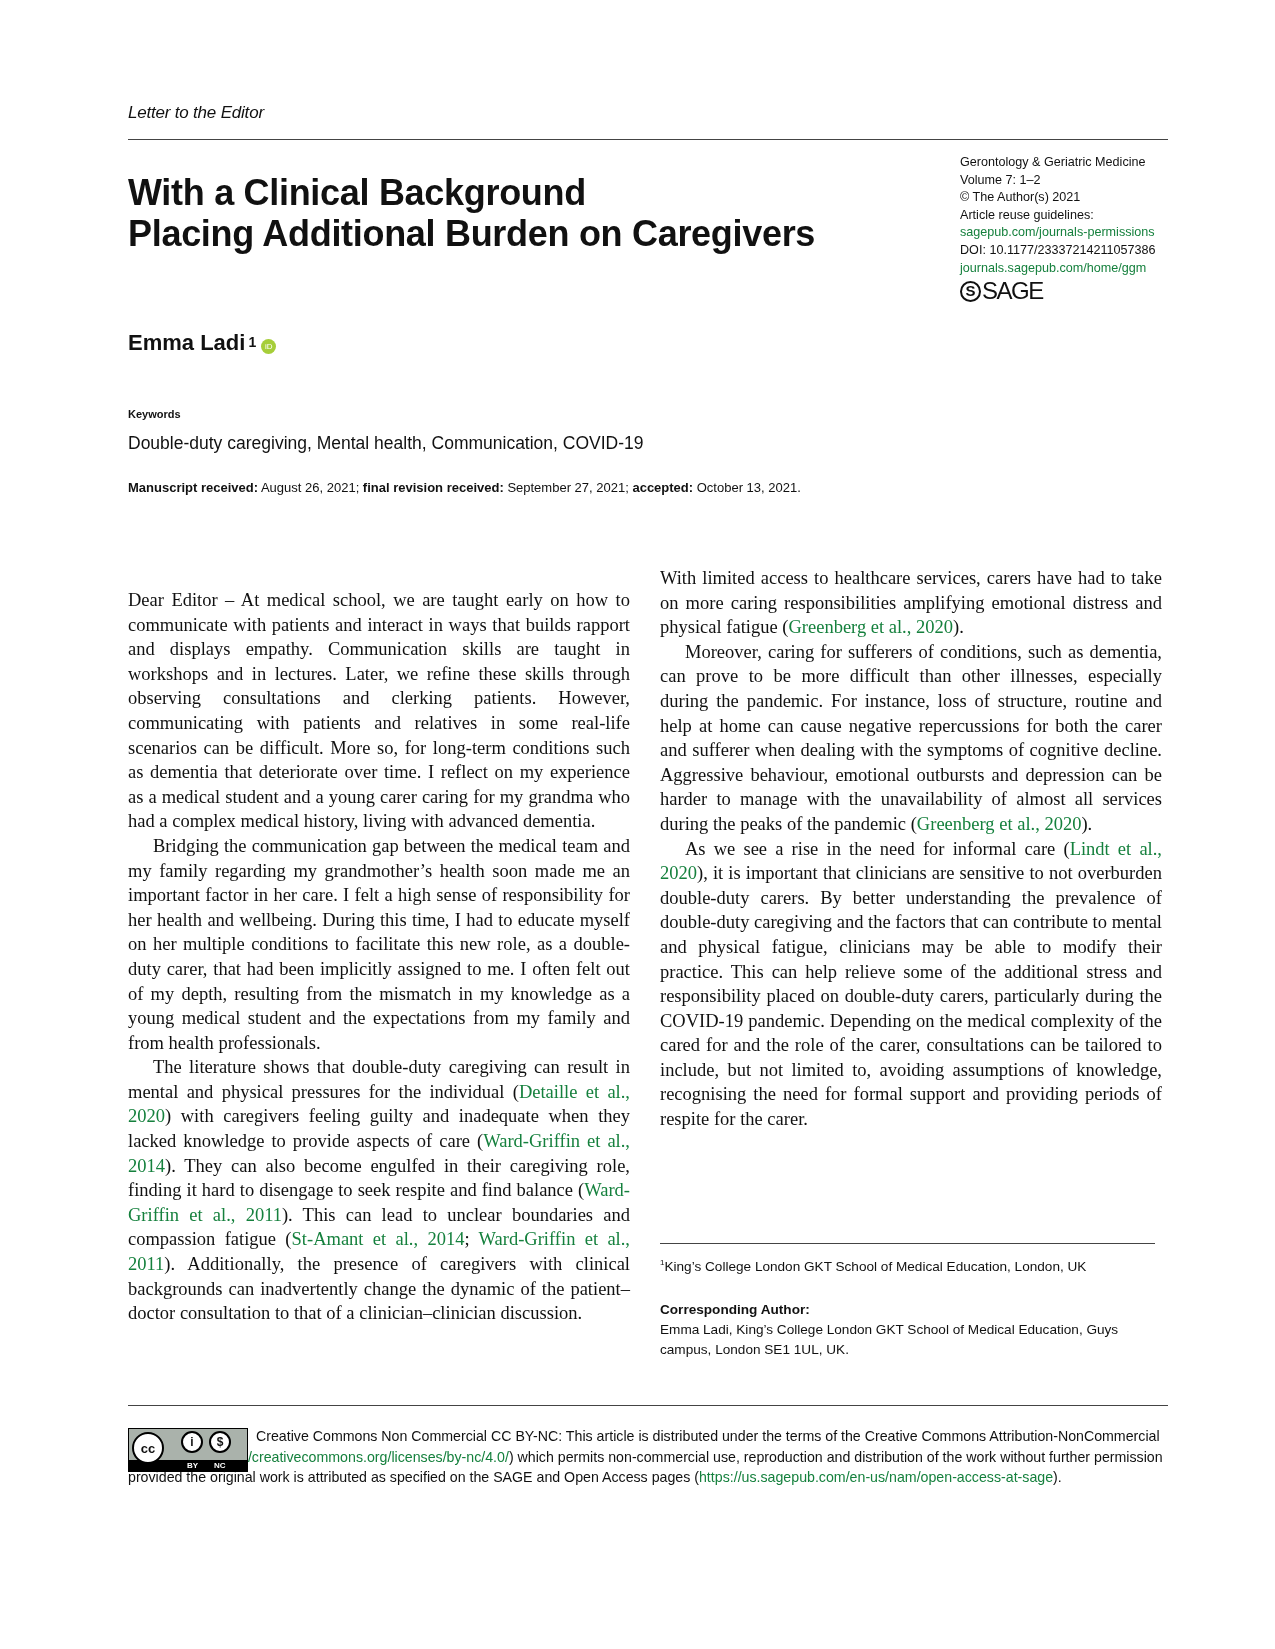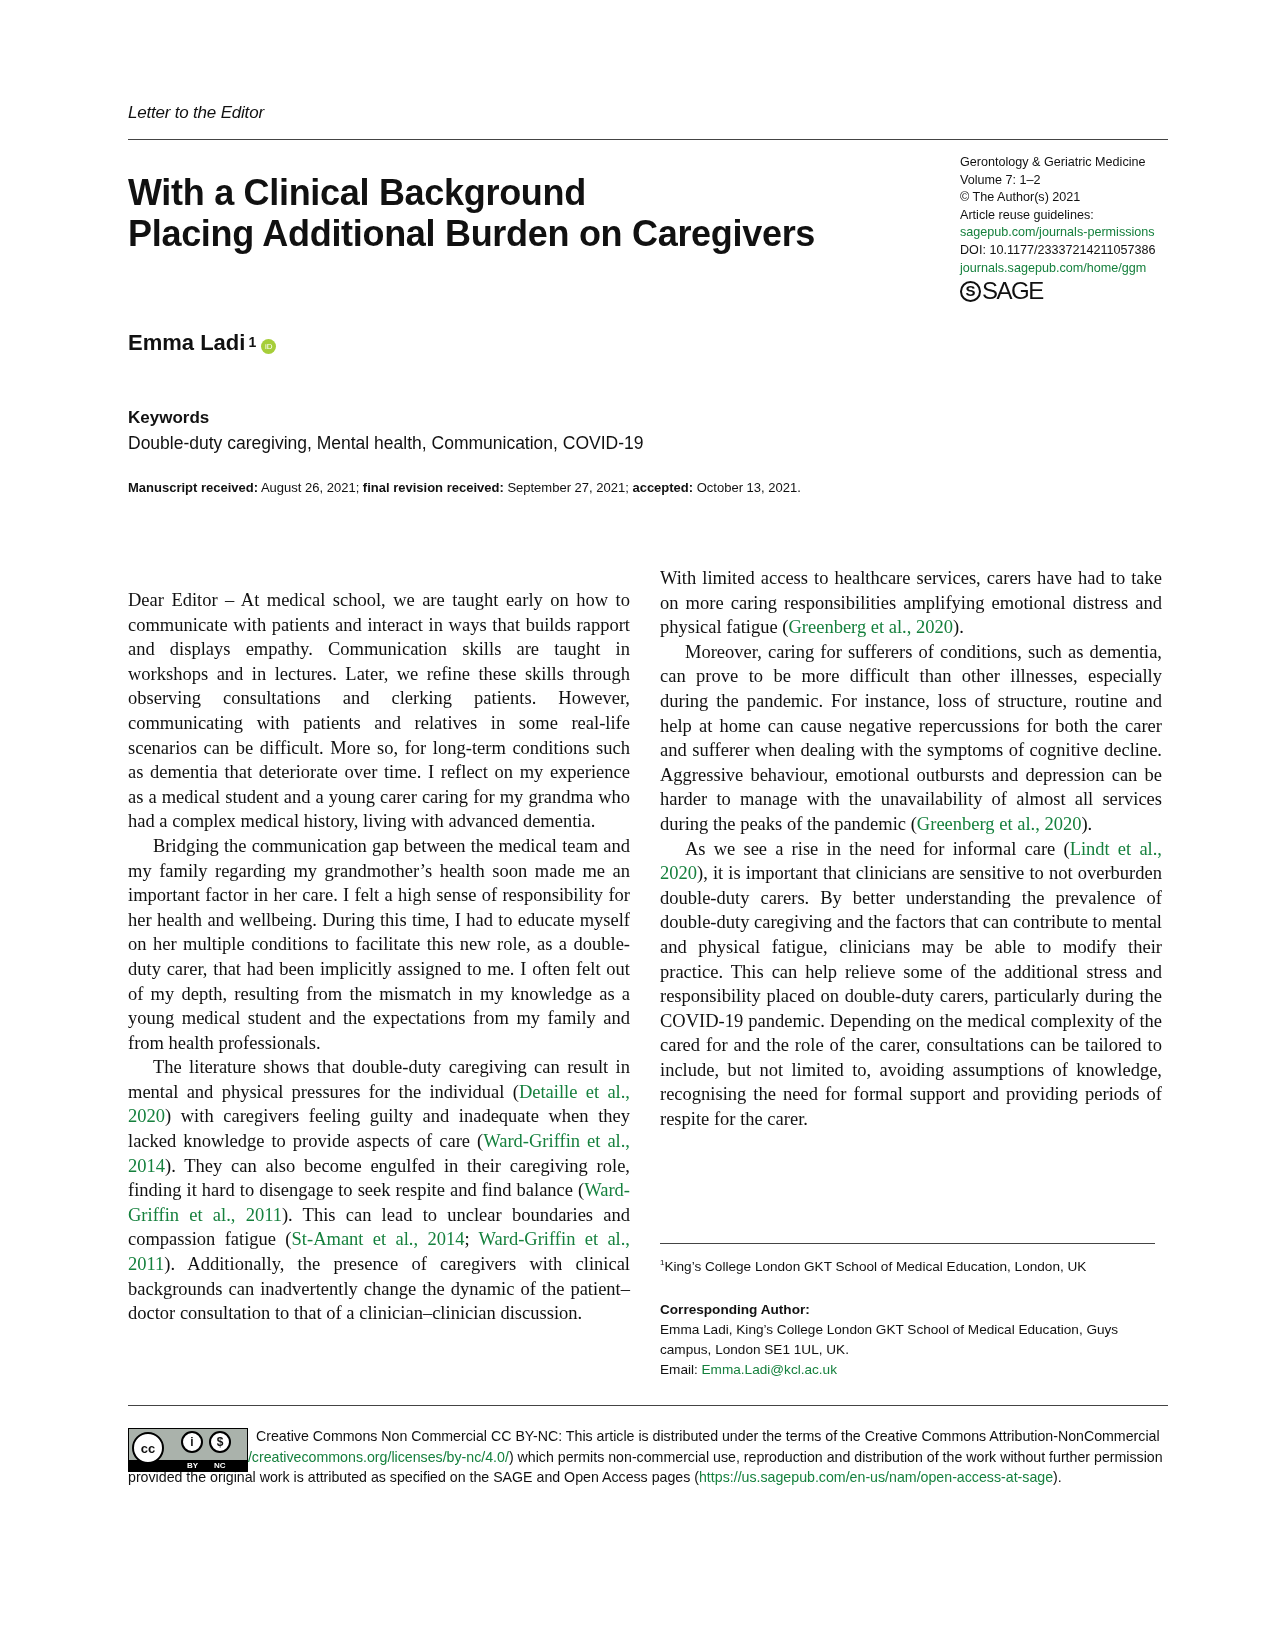--- a/index.html
+++ b/index.html
@@ -16,21 +16,21 @@
 
   #journal-meta { left: 960px; top: 154px; font-size: 12.6px; line-height: 17.6px; }
   #journal-meta div { white-space: nowrap; }
   #sage-logo { display: flex; align-items: center; margin-top: 2px; font-size: 24px; letter-spacing: -1.5px; font-weight: normal; line-height: 24px; }
   #sage-logo .s-circle { width: 21px; height: 21px; border-radius: 50%; border: 2px solid #111; box-sizing: border-box; display: inline-flex; align-items: center; justify-content: center; font-size: 15px; font-weight: bold; margin-right: 1px; letter-spacing: 0; }
 
   #author { left: 128px; top: 330px; font-size: 22px; font-weight: bold; display: flex; align-items: center; }
   #author sup { font-size: 14px; margin-left: 3px; margin-top: -2px; }
   #orcid { width: 15px; height: 15px; border-radius: 50%; background: #a6ce39; color: #fff; font-size: 8px; font-weight: normal; display: inline-flex; align-items: center; justify-content: center; margin-left: 5px; margin-top: 6px; }
 
-  #keywords-heading { left: 128px; top: 408px; font-size: 17px; font-weight: bold; }
+  #keywords-heading { left: 128px; top: 408px; font-size: 11px; font-weight: bold; }
   #keywords { left: 128px; top: 433px; font-size: 17.5px; }
 
   #dates { left: 128px; top: 480px; font-size: 13px; }
   #dates b { font-weight: bold; }
 
   .col { position: absolute; width: 502px; font-size: 18.5px; line-height: 24.6px; text-align: justify; }
   .col p { margin: 0; }
   .col p.indent { text-indent: 25px; }
   #col-left { left: 128px; top: 588px; }
   #col-right { left: 660px; top: 566px; }
@@ -106,21 +106,20 @@
   <p class="indent"><span>As we see a rise in the need for informal care (</span><a class="link">Lindt et al., 2020</a><span>), it is important that clinicians are sensitive to not overburden double-duty carers. By better understanding the prevalence of double-duty caregiving and the factors that can contribute to mental and physical fatigue, clinicians may be able to modify their practice. This can help relieve some of the additional stress and responsibility placed on double-duty carers, particularly during the COVID-19 pandemic. Depending on the medical complexity of the cared for and the role of the carer, consultations can be tailored to include, but not limited to, avoiding assumptions of knowledge, recognising the need for formal support and providing periods of respite for the carer.</span></p>
 </div>
 
 <div id="footnote-rule" class="abs"></div>
 <div id="affiliation" class="abs sans">
   <sup>1</sup><span>King’s College London GKT School of Medical Education, London, UK</span>
 </div>
 <div id="corr" class="abs sans">
   <div class="hd">Corresponding Author:</div>
   <div>Emma Ladi, King’s College London GKT School of Medical Education, Guys campus, London SE1 1UL, UK.</div>
-  <div><span>Email: </span><a class="link">Emma.Ladi@kcl.ac.uk</a></div>
 </div>
 
 <div id="bottom-rule" class="abs"></div>
 <div id="license" class="abs sans">
   <span class="first-lines" style="padding-left:0;display:inline-block;width:128px;"></span><span>Creative Commons Non Commercial CC BY-NC: This article is distributed under the terms of the Creative Commons Attribution-NonCommercial 4.0 License (</span><a class="link">https://creativecommons.org/licenses/by-nc/4.0/</a><span>) which permits non-commercial use, reproduction and distribution of the work without further permission provided the original work is attributed as specified on the SAGE and Open Access pages (</span><a class="link">https://us.sagepub.com/en-us/nam/open-access-at-sage</a><span>).</span>
 </div>
 <div id="cc-badge" class="abs sans">
   <div class="strip"></div>
   <div class="cc">cc</div>
   <div class="ic by">i</div>

